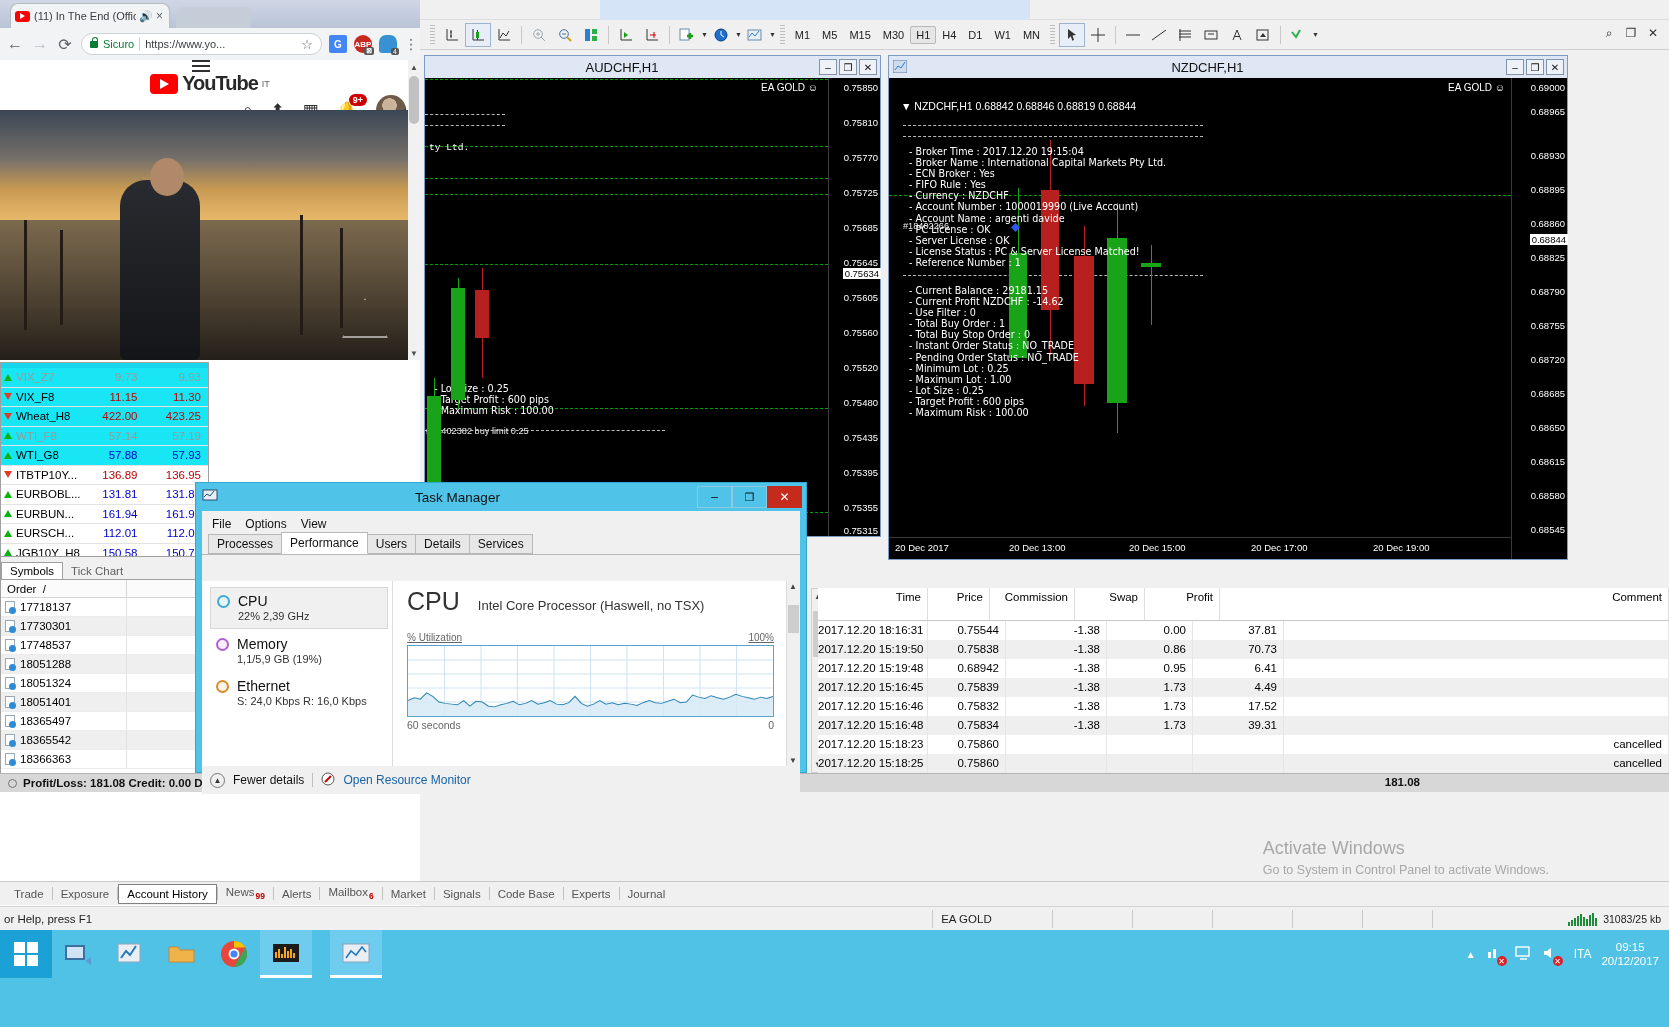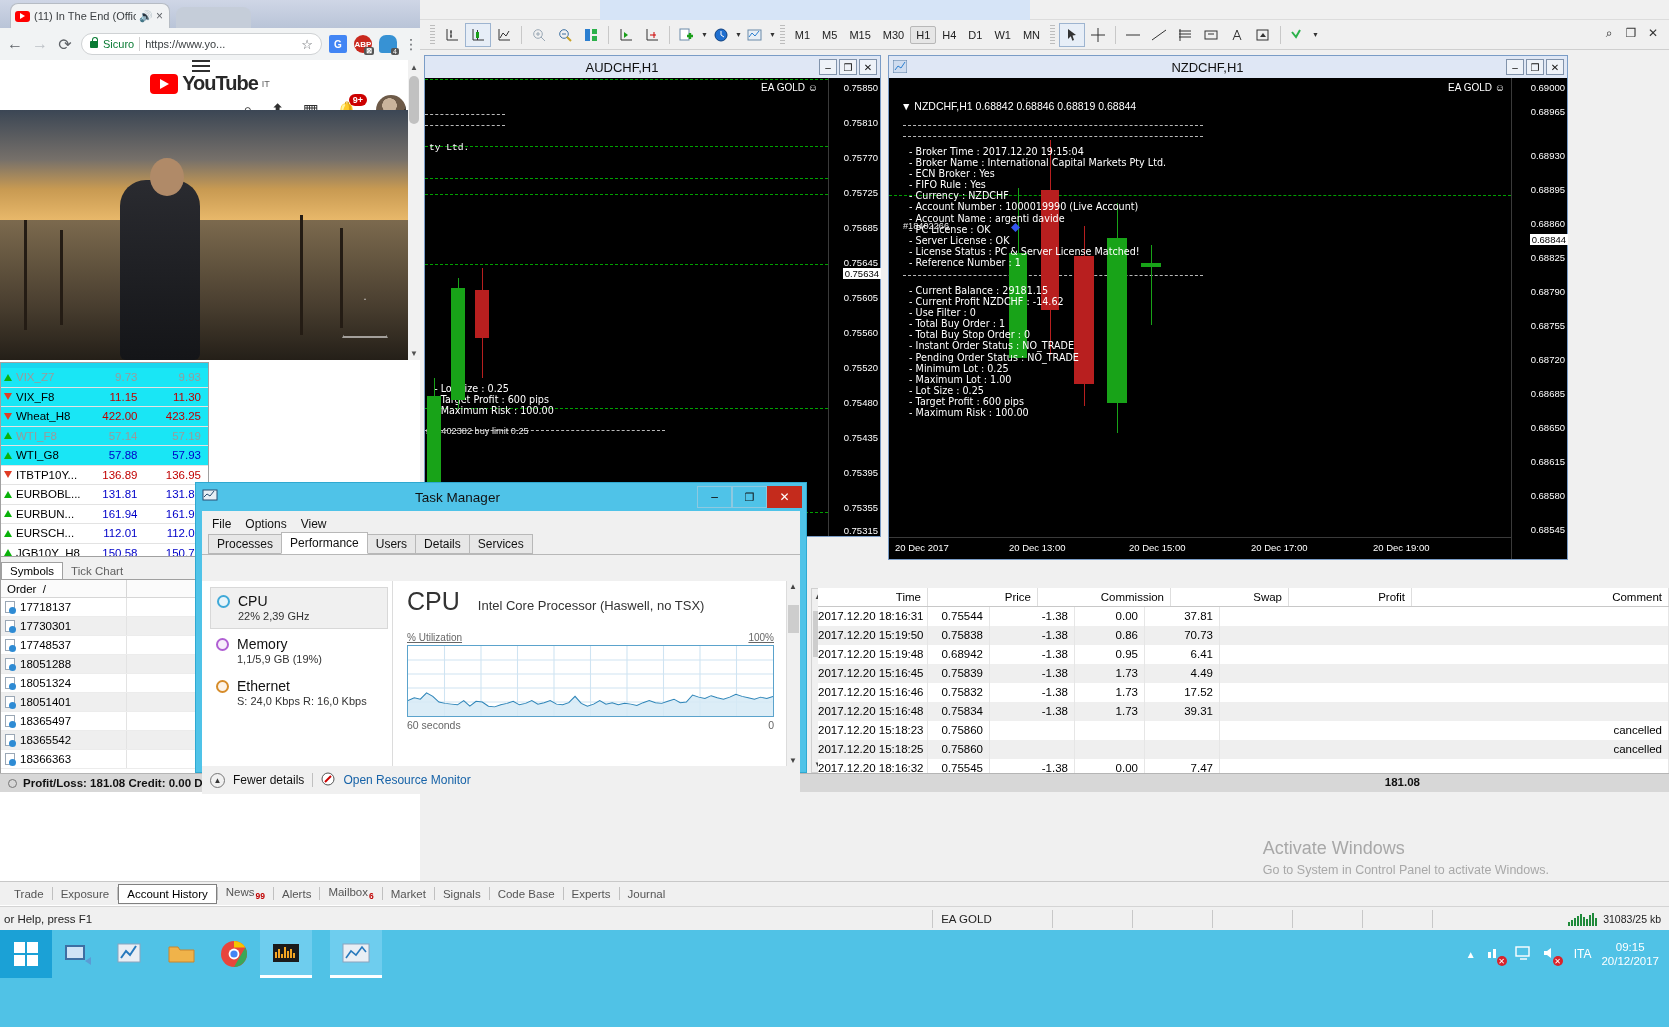--- a/index.html
+++ b/index.html
@@ -164,23 +164,23 @@
   .doc-ico:after { content:""; position:absolute; left:3px; bottom:-2px; width:7px; height:7px;
      border-radius:50%; background:#2e8bd4; }
 
   
   .hist { position:absolute; left:818px; top:588px; width:431px; height:185px; background:#fff; }
   .hist-scroll { position:absolute; left:811px; top:588px; width:14px; height:185px; background:#f0f0f0;
      border:1px solid #d0d0d0; }
   .hs-btn { width:12px; height:13px; display:flex; align-items:center; justify-content:center;
      font-size:8px; color:#444; }
   .hs-thumb { position:absolute; left:1px; top:22px; width:10px; height:46px; background:#cdcdcd; }
-  .hist-head { display:flex; height:19px; background:#fff; border-bottom:1px solid #c8c8c8; font-size:11.5px;gap:48px; }
+  .hist-head { display:flex; height:33px; background:#fff; border-bottom:1px solid #c8c8c8; font-size:11.5px; }
   .hist-head div { text-align:right; padding-right:6px; border-right:1px solid #dedede; line-height:19px; }
-  .hrow { display:flex; height:19px; font-size:11.5px; }
+  .hrow { display:flex; height:19px; font-size:11.5px;gap:16px; }
   .hrow:nth-child(even) { background:#efefef; }
   .hrow div { text-align:right; padding-right:6px; border-right:1px solid #e6e6e6; line-height:19px;
      white-space:nowrap; overflow:hidden; }
   .cw-time{flex:0 0 110px;} .cw-price{flex:0 0 62px;} .cw-comm{flex:0 0 85px;}
   .cw-swap{flex:0 0 70px;} .cw-profit{flex:0 0 75px;} .cw-comment{flex:1 1 0; text-align:right !important;}
 
   .pl-bar { position:absolute; left:0; top:773px; width:1669px; height:19px; background:#d7d7d7;
      display:flex; align-items:center; font-size:11.5px; font-weight:bold; color:#111; gap:6px;
      padding-left:8px; border-top:1px solid #b5b5b5; }
   .pl-total { position:absolute; right:249px; top:773px; font-size:11.5px; font-weight:bold; color:#111;

